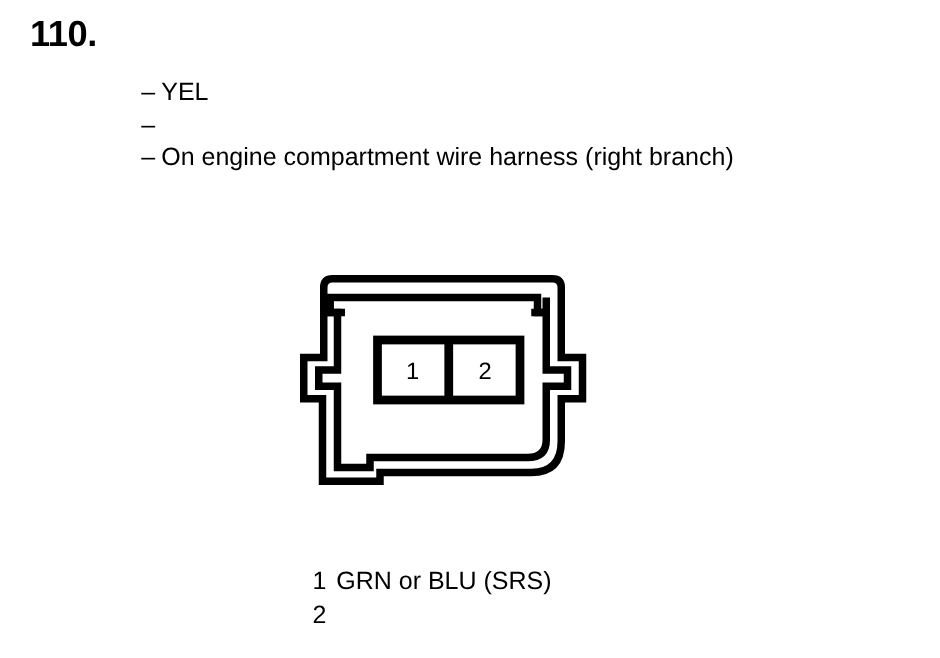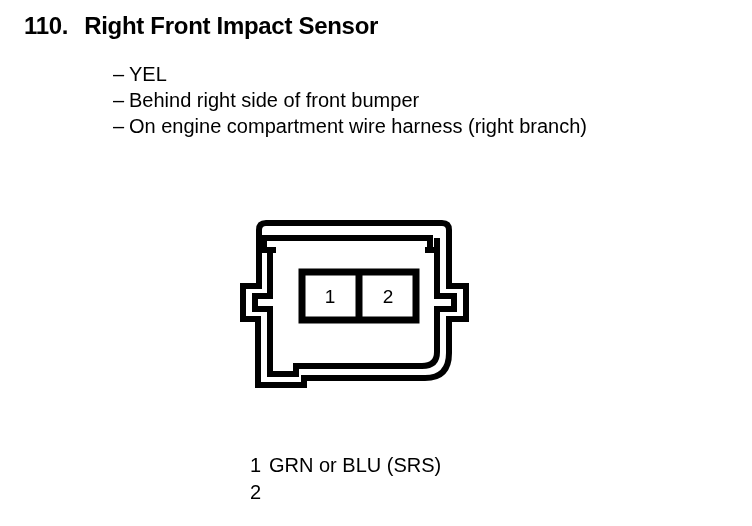--- a/index.html
+++ b/index.html
@@ -17,21 +17,21 @@
     -webkit-font-smoothing: none;
   }
 
   
   #heading {
     position: absolute;
     left: 24px;
     top: 12px;
     display: flex;
     align-items: center;
-    font-size: 24px;
+    font-size: 29px;
     font-weight: bold;
     letter-spacing: -0.3px;
     white-space: nowrap;
   }
   #heading .num {
     margin-right: 16px;
   }
 
   
   #bullets {
@@ -85,31 +85,29 @@
   #legend .pin-no {
     width: 19px;
     flex: 0 0 19px;
   }
 </style>
 </head>
 <body>
 
 <div id="heading">
   <span class="num">110.</span>
-  <span class="txt">Right Front Impact Sensor</span>
 </div>
 
 <div id="bullets">
   <div class="row">
     <span class="dash">–</span>
     <span class="label">YEL</span>
   </div>
   <div class="row">
     <span class="dash">–</span>
-    <span class="label">Behind right side of front bumper</span>
   </div>
   <div class="row">
     <span class="dash">–</span>
     <span class="label">On engine compartment wire harness (right branch)</span>
   </div>
 </div>
 
 <div id="connector-figure">
   <svg width="256" height="190" viewBox="0 0 256 190" xmlns="http://www.w3.org/2000/svg">
 

